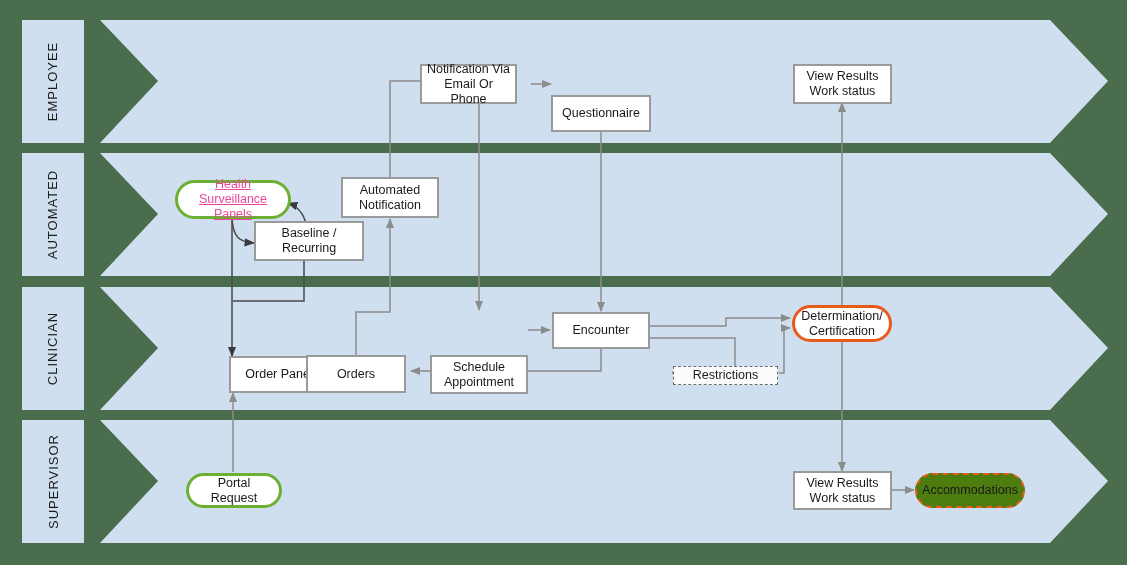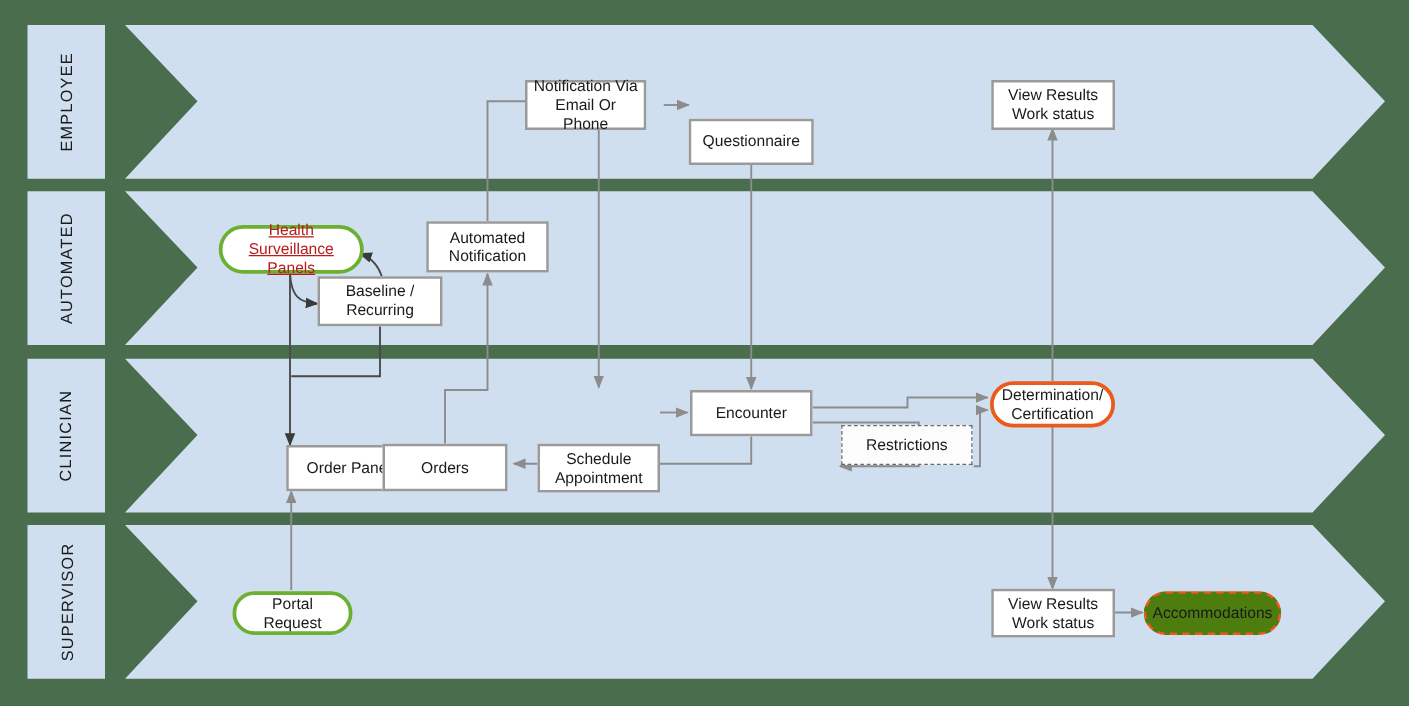--- a/index.html
+++ b/index.html
@@ -33,21 +33,21 @@
     font-size:12.5px;
     line-height:15px;
     color:#1a1a1a;
     padding:2px 4px;
   }
   .node.rect{border:2.5px solid #9a9a9a;}
   .node.dashed{border:1.5px dashed #6b6b6b;background:#fcfcfc;}
   .node.pill-green{border:3px solid #6cb033;border-radius:22px;}
   .node.pill-orange{border:3.5px solid #ea5a1b;border-radius:22px;}
   .node.pill-orange-dashed{border:2px dashed #ea5a1b;border-radius:22px;background:#4d7c0f;}
-  .node .link{color:#b91c1c;text-decoration:underline;}
+  .node .link{color:#ec4899;text-decoration:underline;}
 </style>
 </head>
 <body>
 
 <div id="stage">
 
   <svg class="layer">
     <g fill="#cfdfef">
       <polygon points="100,20 1050,20 1108,81 1050,143 100,143 158,81"></polygon>
       <polygon points="100,153 1050,153 1108,214 1050,276 100,276 158,214"></polygon>
@@ -145,21 +145,21 @@
     </div>
   </div>
 
   <div class="node rect" style="left:341px;top:177px;width:98px;height:41px;">
     <div>
       <div>Automated</div>
       <div>Notification</div>
     </div>
   </div>
 
-  <div class="node rect" style="left:254px;top:221px;width:100px;height:40px;justify-content:center;">
+  <div class="node rect" style="left:254px;top:221px;width:110px;height:40px;justify-content:center;">
     <div>
       <div>Baseline /</div>
       <div>Recurring</div>
     </div>
   </div>
 
   <div class="node rect" style="left:184px;top:356px;width:100px;height:37px;margin-left:45px;">
     <span>Order Panel</span>
   </div>
 
@@ -178,21 +178,21 @@
     <span>Encounter</span>
   </div>
 
   <div class="node pill-orange" style="left:792px;top:305px;width:100px;height:37px;">
     <div>
       <div>Determination/</div>
       <div>Certification</div>
     </div>
   </div>
 
-  <div class="node dashed" style="left:673px;top:340px;width:105px;height:32px;">
+  <div class="node dashed" style="left:673px;top:366px;width:105px;height:19px;">
     <span>Restrictions</span>
   </div>
 
   <div class="node pill-green" style="left:186px;top:473px;width:96px;height:35px;">
     <span>Portal Request</span>
   </div>
 
   <div class="node rect" style="left:793px;top:471px;width:99px;height:39px;">
     <div>
       <div>View Results</div>

